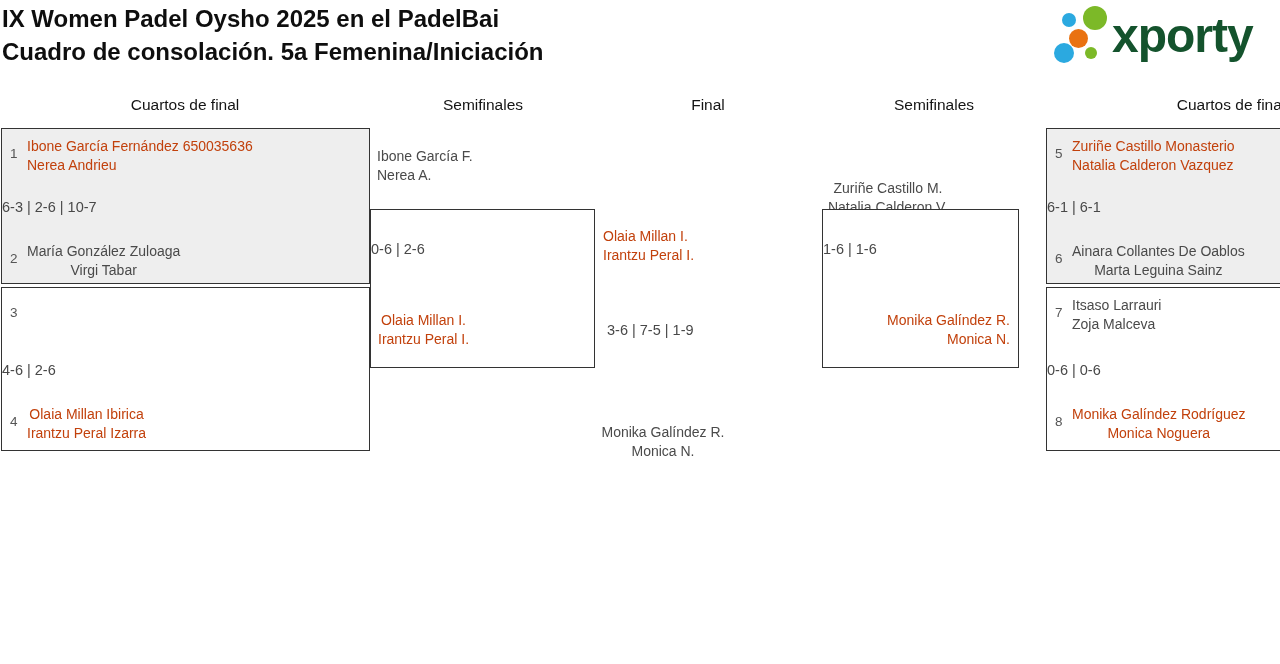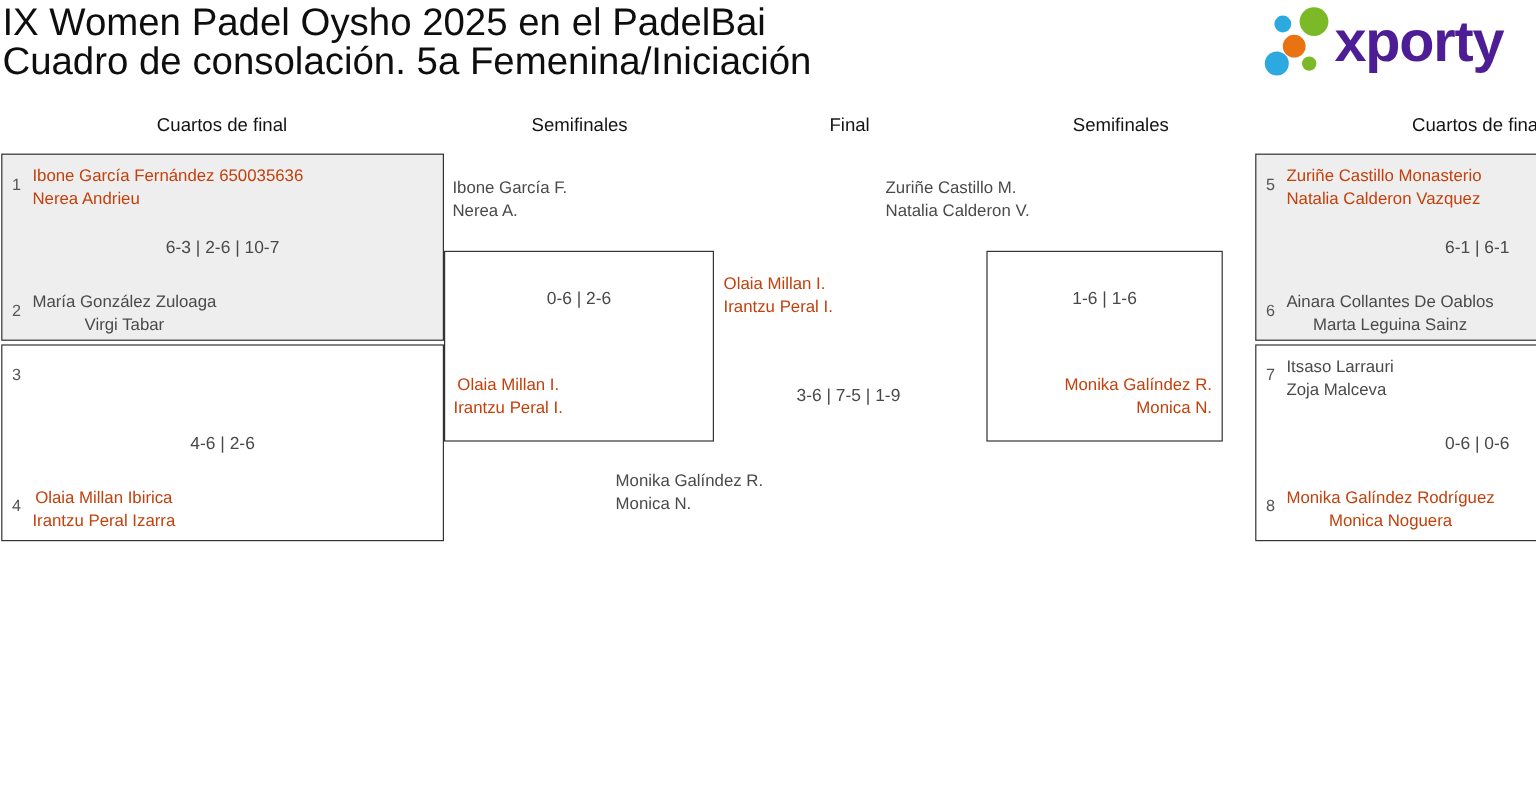--- a/index.html
+++ b/index.html
@@ -1,54 +1,54 @@
 <!DOCTYPE html>
 <html><head>
 <meta charset="utf-8">
 <style>
   html,body{margin:0;padding:0;background:#fff;}
   .canvas{
     position:relative;width:1280px;height:664px;overflow:hidden;background:#fff;
     font-family:"Liberation Sans",sans-serif;-webkit-font-smoothing:antialiased;
   }
   
-  .title{position:absolute;left:2px;top:2px;font-size:32px;font-weight:400;color:#0e0e0e;line-height:33px;}
+  .title{position:absolute;left:2px;top:2px;font-size:24px;font-weight:700;color:#0e0e0e;line-height:33px;}
   
   .logo{position:absolute;left:1048px;top:0;width:232px;height:78px;}
   .logo-dot{position:absolute;border-radius:50%;}
   .dot-blue-sm{left:14px;top:13px;width:14px;height:14px;background:#2ba9e0;}
   .dot-green-lg{left:35px;top:6px;width:24px;height:24px;background:#7cb928;}
   .dot-orange{left:21px;top:29px;width:19px;height:19px;background:#e97211;}
   .dot-blue-lg{left:6px;top:43px;width:20px;height:20px;background:#2ba9e0;}
   .dot-green-sm{left:37px;top:47px;width:12px;height:12px;background:#7cb928;}
-  .logo-text{position:absolute;left:64px;top:8px;font-size:48px;font-weight:800;color:#4c1d95;letter-spacing:-1px;}
+  .logo-text{position:absolute;left:64px;top:8px;font-size:48px;font-weight:800;color:#14532d;letter-spacing:-1px;}
   
   .col-header{position:absolute;top:96px;text-align:center;font-size:15.5px;font-weight:500;color:#141414;}
   
   .box{position:absolute;border:1.5px solid #333;box-sizing:border-box;background:#fff;}
   .box.gray{background:#eeeeee;}
   .qf{width:369px;height:156px;}
   .qf.tall{height:164px;}
   .sf{width:225px;height:159px;}
   
   .team{font-size:14px;line-height:19px;white-space:nowrap;}
   .team.regular{color:#4a4a4a;}
   .team.bold{font-weight:normal;color:#c2410c;}
   .pos{position:absolute;}
   .team-a{left:25px;top:8px;}
   .team-b{left:25px;top:113px;text-align:center;}
   .seed{position:absolute;left:8px;width:16px;font-size:13.5px;color:#555;}
   .seed-a{top:17px;}
   .seed-b{top:122px;}
-  .score{position:absolute;left:0;width:100%;text-align:center;font-size:14.5px;color:#484848;white-space:nowrap;}
+  .score{position:absolute;left:0;width:100%;text-align:left;font-size:14.5px;color:#484848;white-space:nowrap;}
   .qf .score{top:70px;}
   .sf .score{top:31px;}
   .sf .team-b{top:101px;}
   .sf .team-b.right{left:auto;right:8px;text-align:right;}
-  .align-right{text-align:left;}
+  .align-right{text-align:center;margin-top:32px;}
 </style>
 </head>
 <body>
 
 <div class="canvas">
 
   <div class="title">
     <div>IX Women Padel Oysho 2025 en el PadelBai</div>
     <div>Cuadro de consolación. 5a Femenina/Iniciación</div>
   </div>

